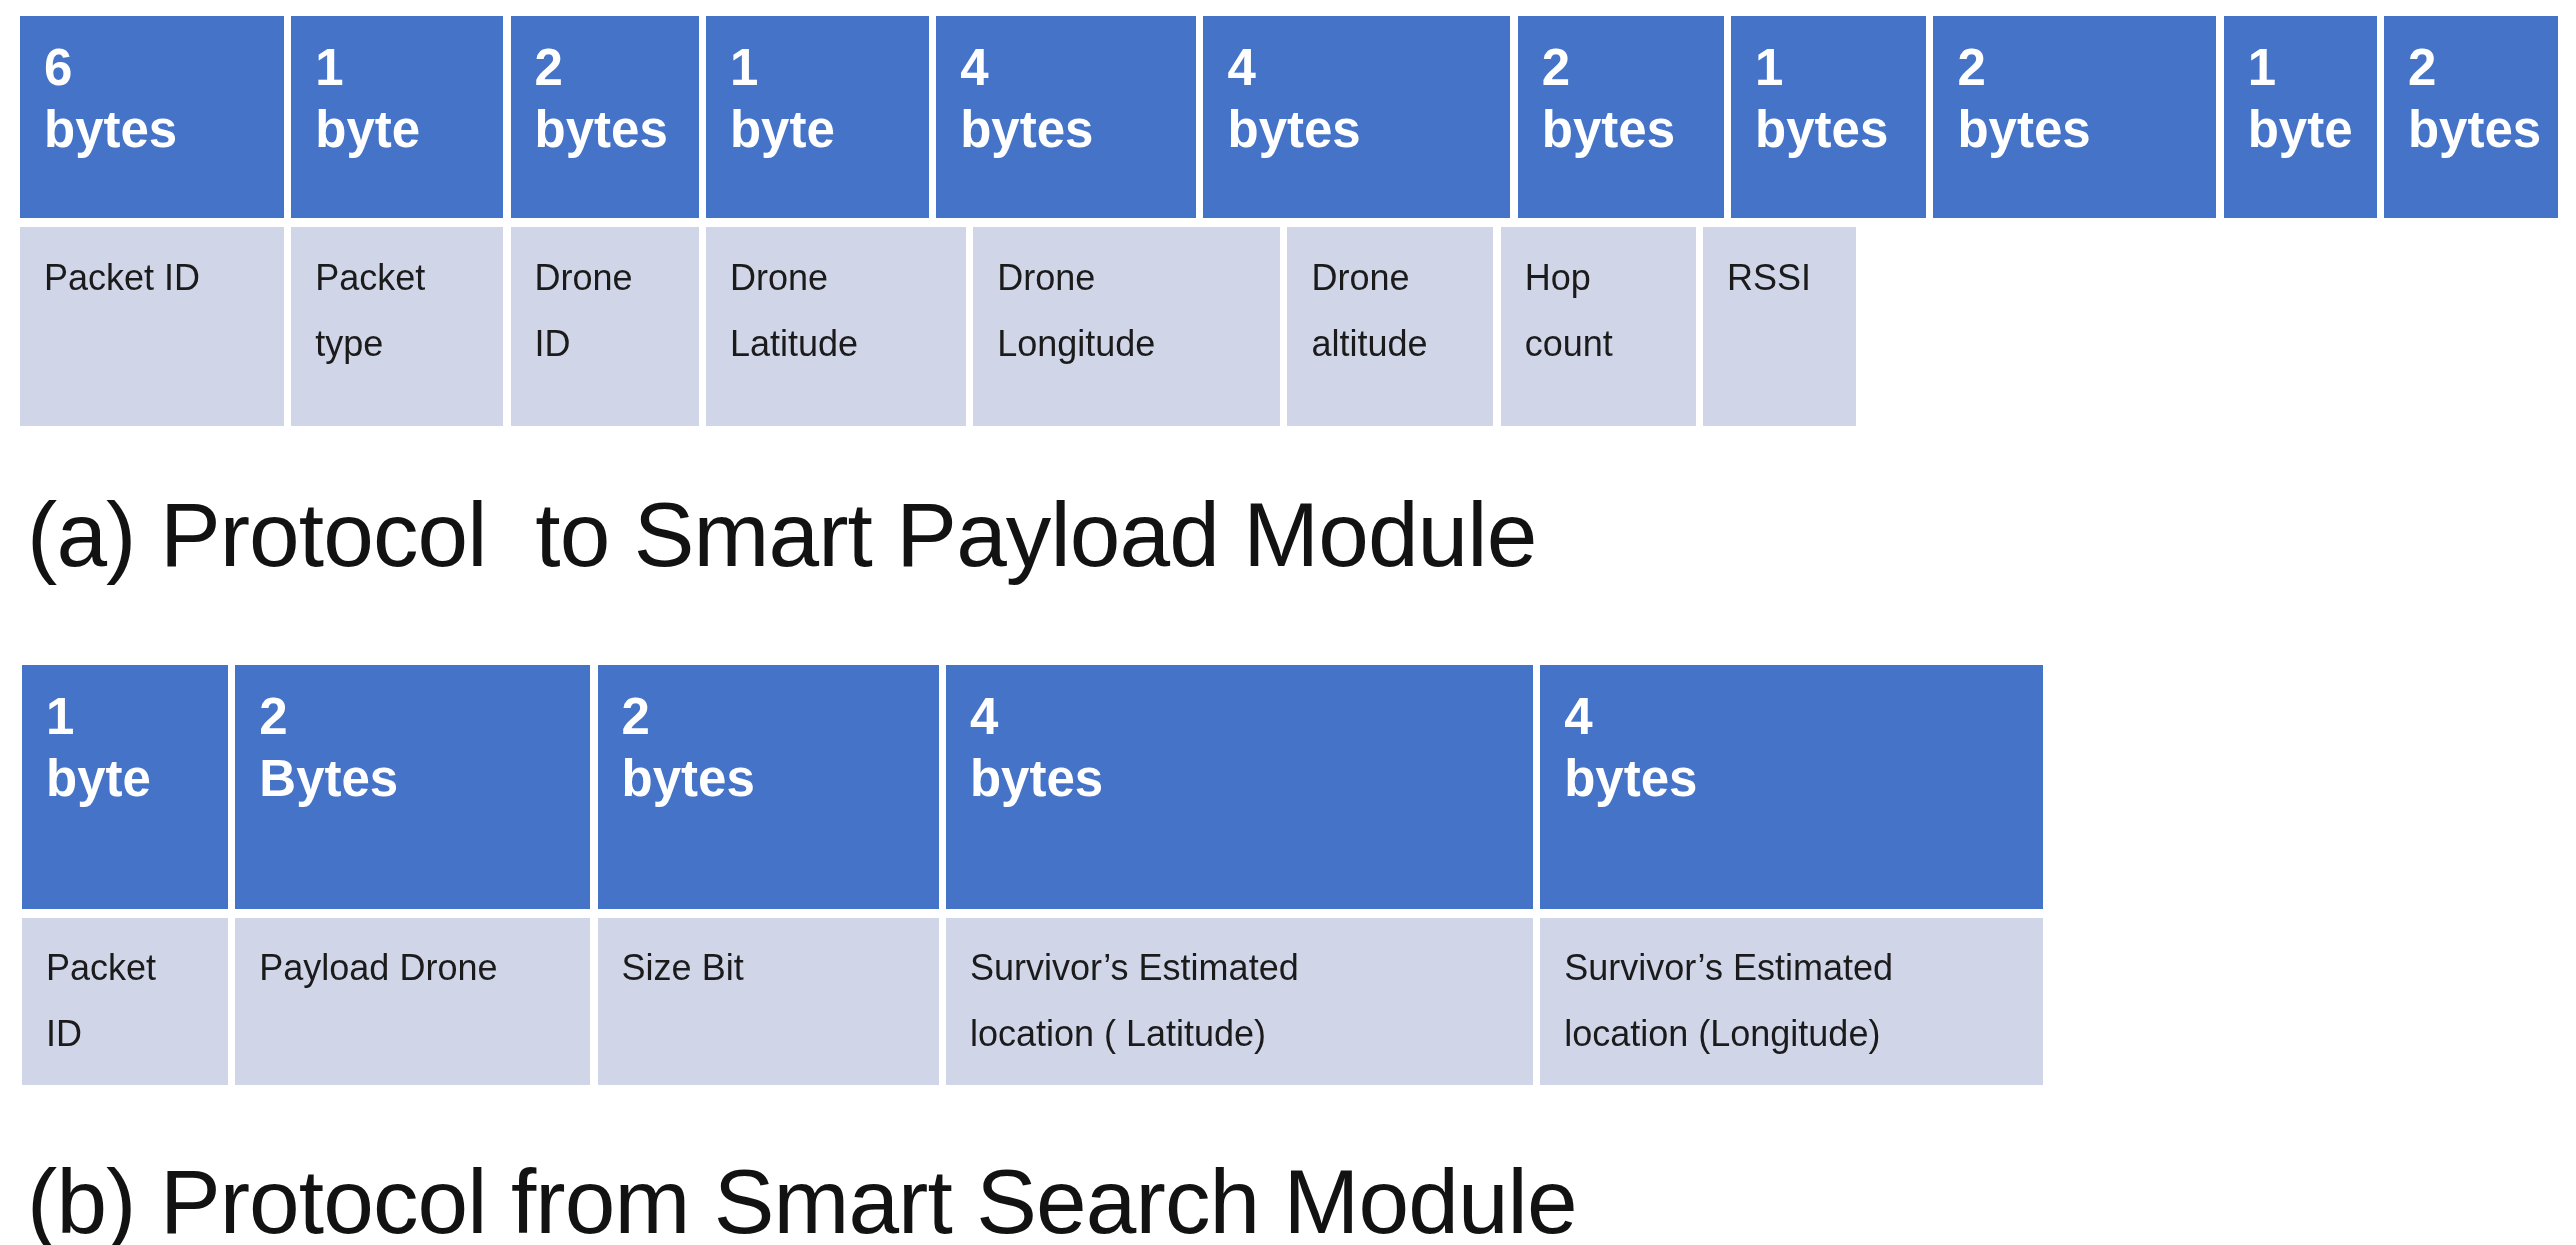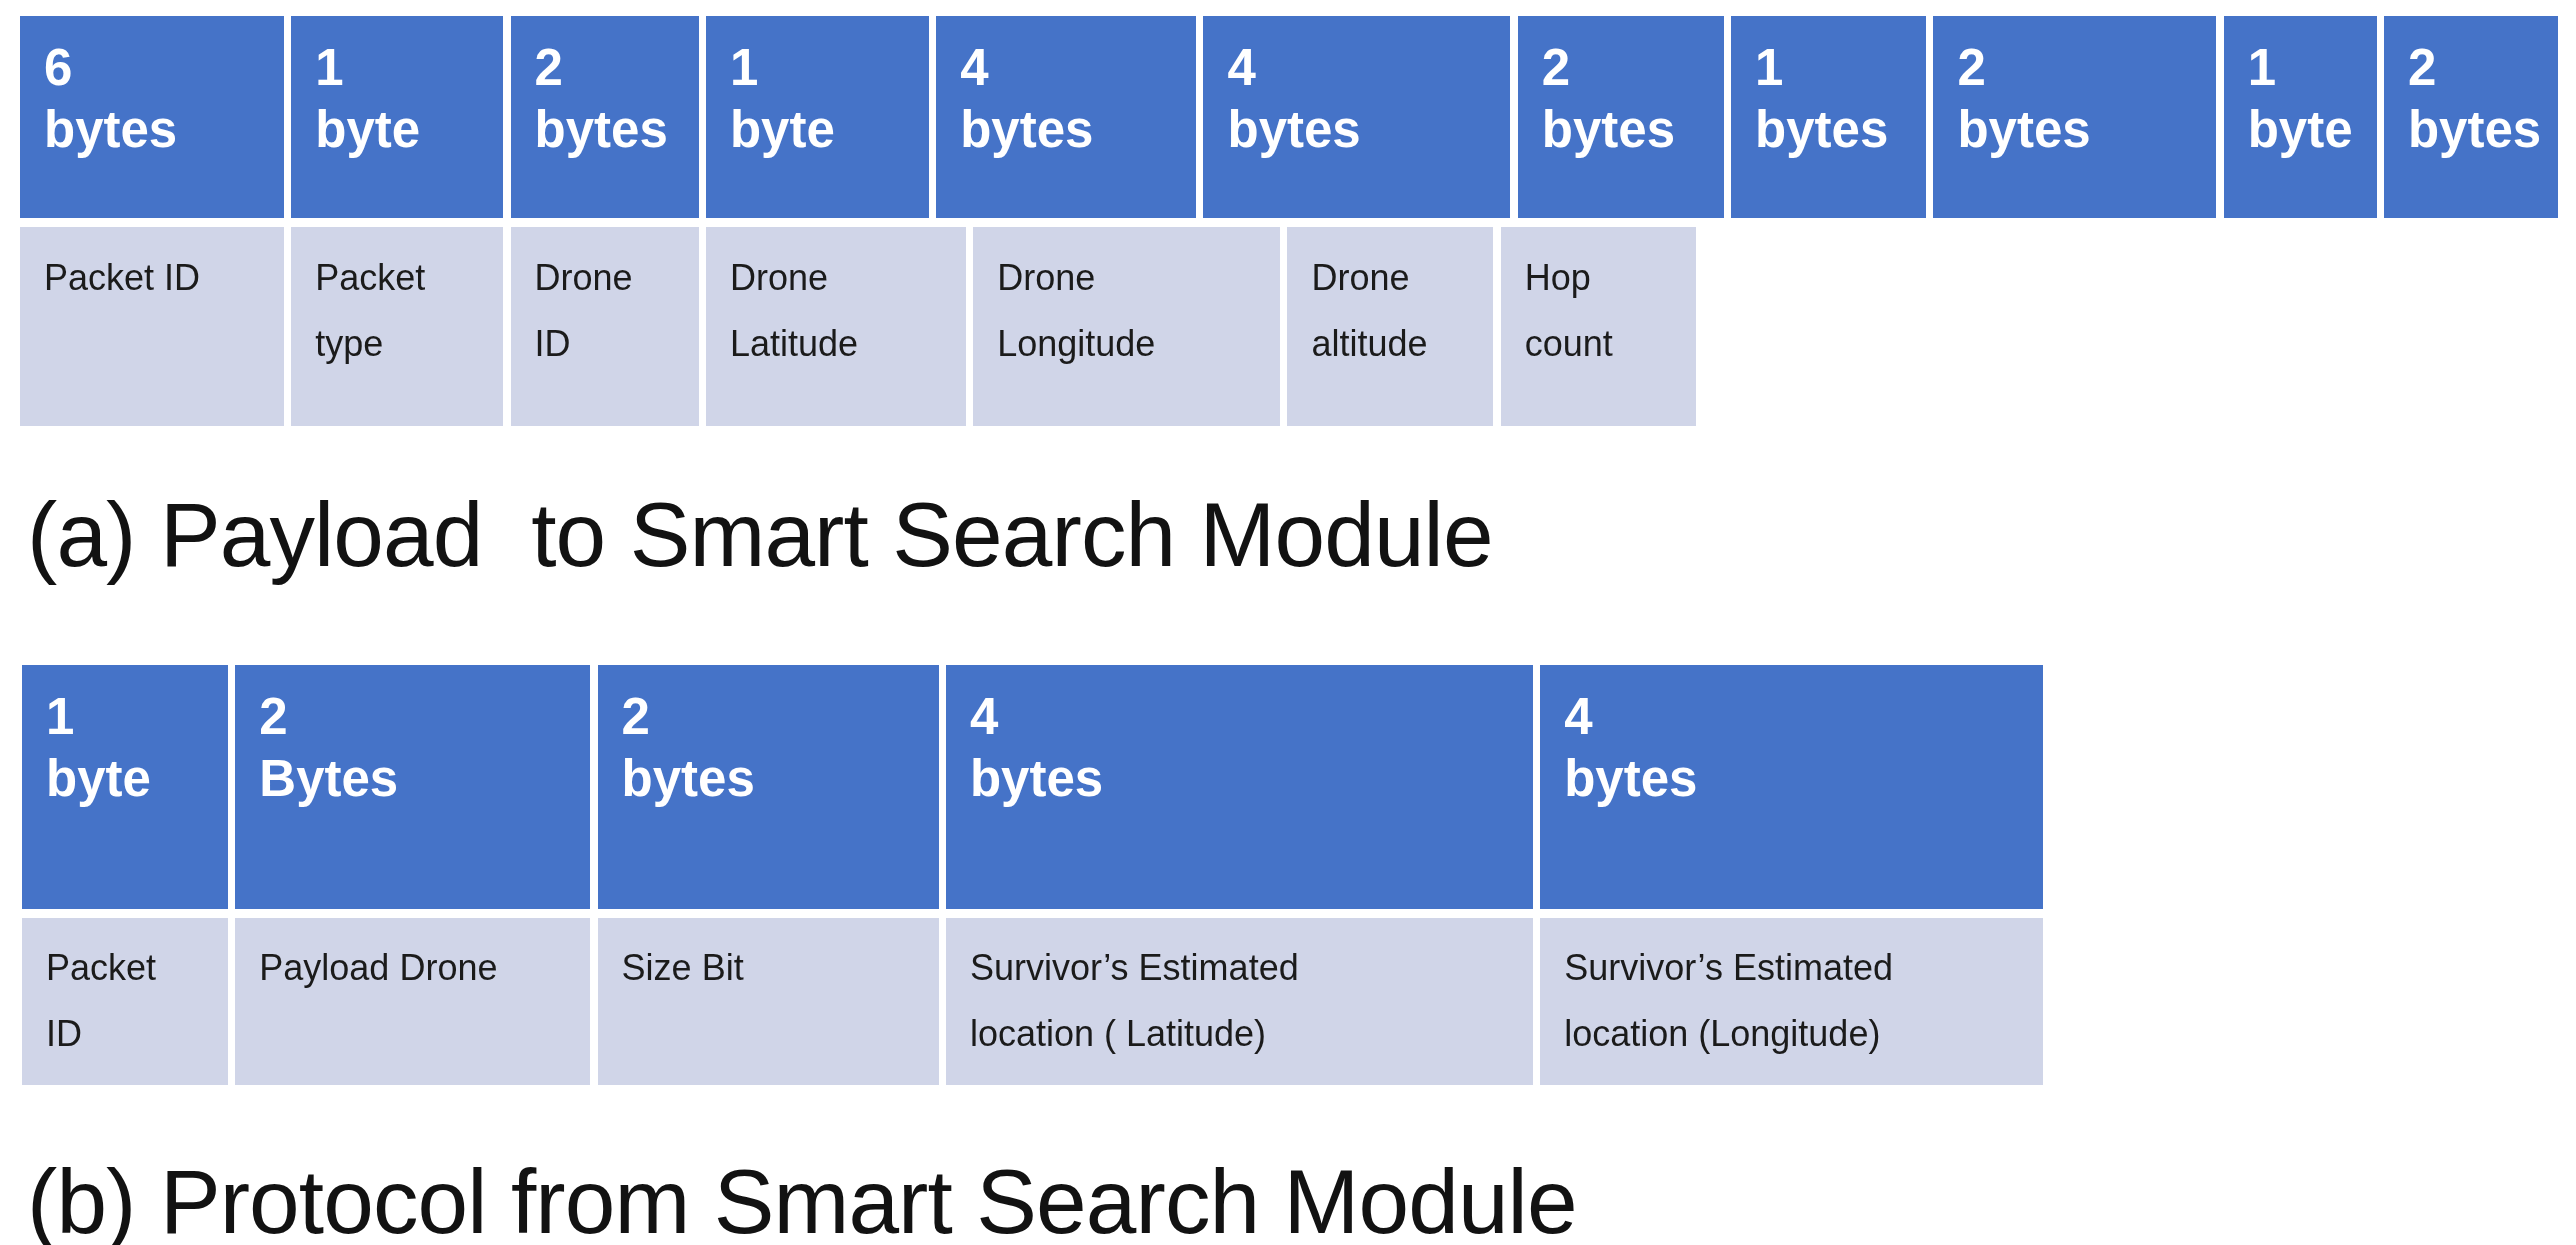--- a/index.html
+++ b/index.html
@@ -97,24 +97,25 @@
     <div class="cell bcell a2">Drone
 ID</div>
     <div class="cell bcell a4">Drone
 Latitude</div>
     <div class="cell bcell a5">Drone
 Longitude</div>
     <div class="cell bcell a6">Drone
 altitude</div>
     <div class="cell bcell a7">Hop
 count</div>
+    <div class="cell bcell a9">RSSI</div>
   </div>
 </div>
 
-<div class="caption" id="caption-a">(a) Payload  to Smart Search Module</div>
+<div class="caption" id="caption-a">(a) Protocol  to Smart Payload Module</div>
 
 <div class="ptable" id="table-b">
   <div class="prow hdr">
     <div class="cell hcell b0">1
 byte</div>
     <div class="cell hcell b1">2
 Bytes</div>
     <div class="cell hcell b2">2
 bytes</div>
     <div class="cell hcell b3">4

